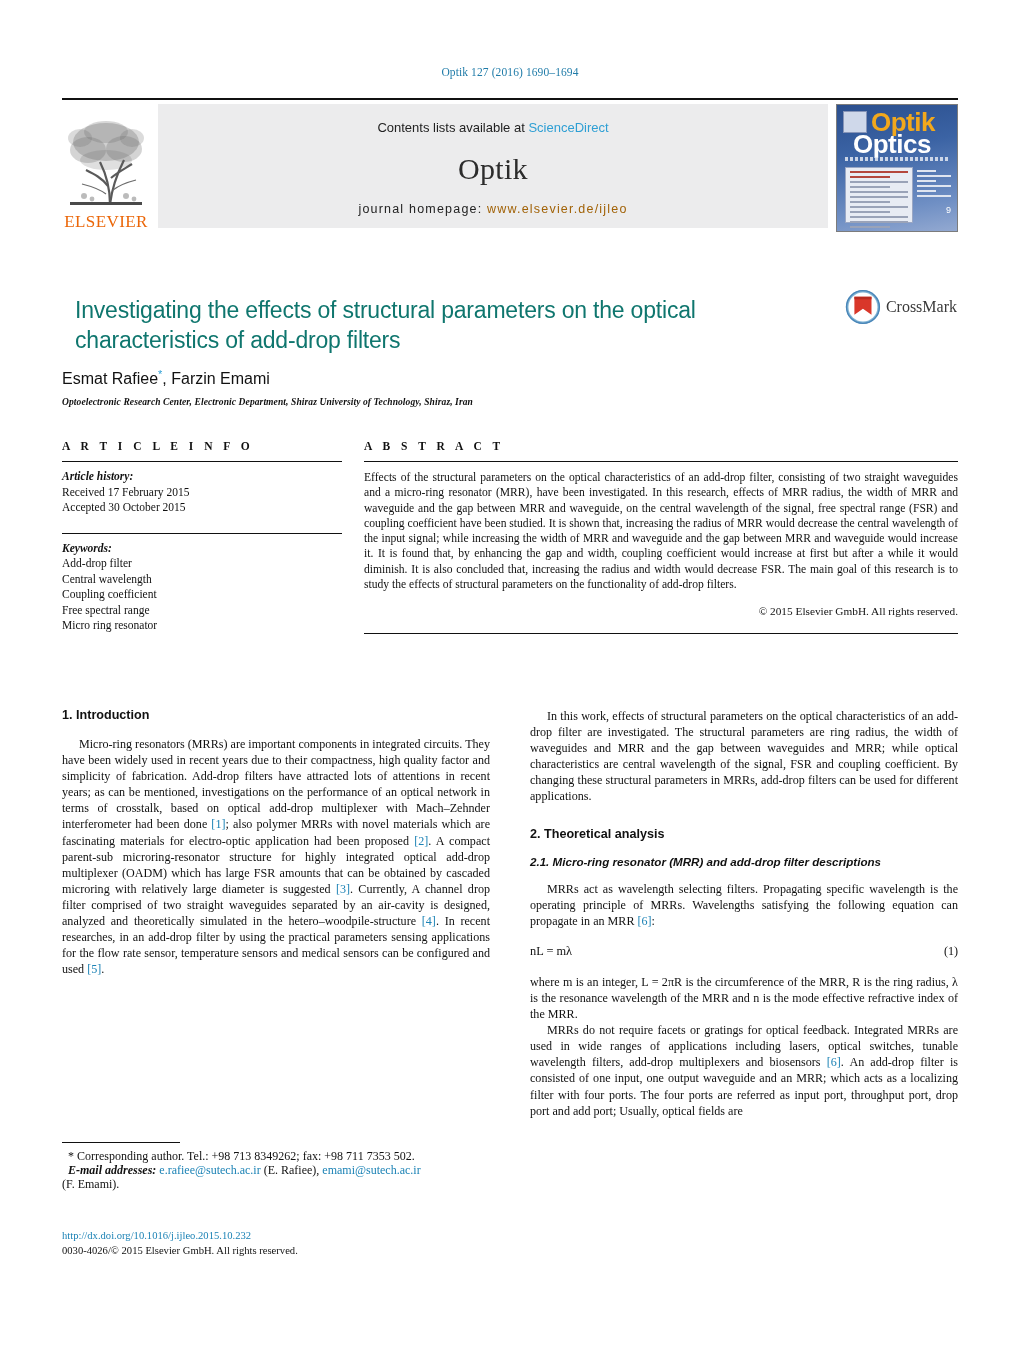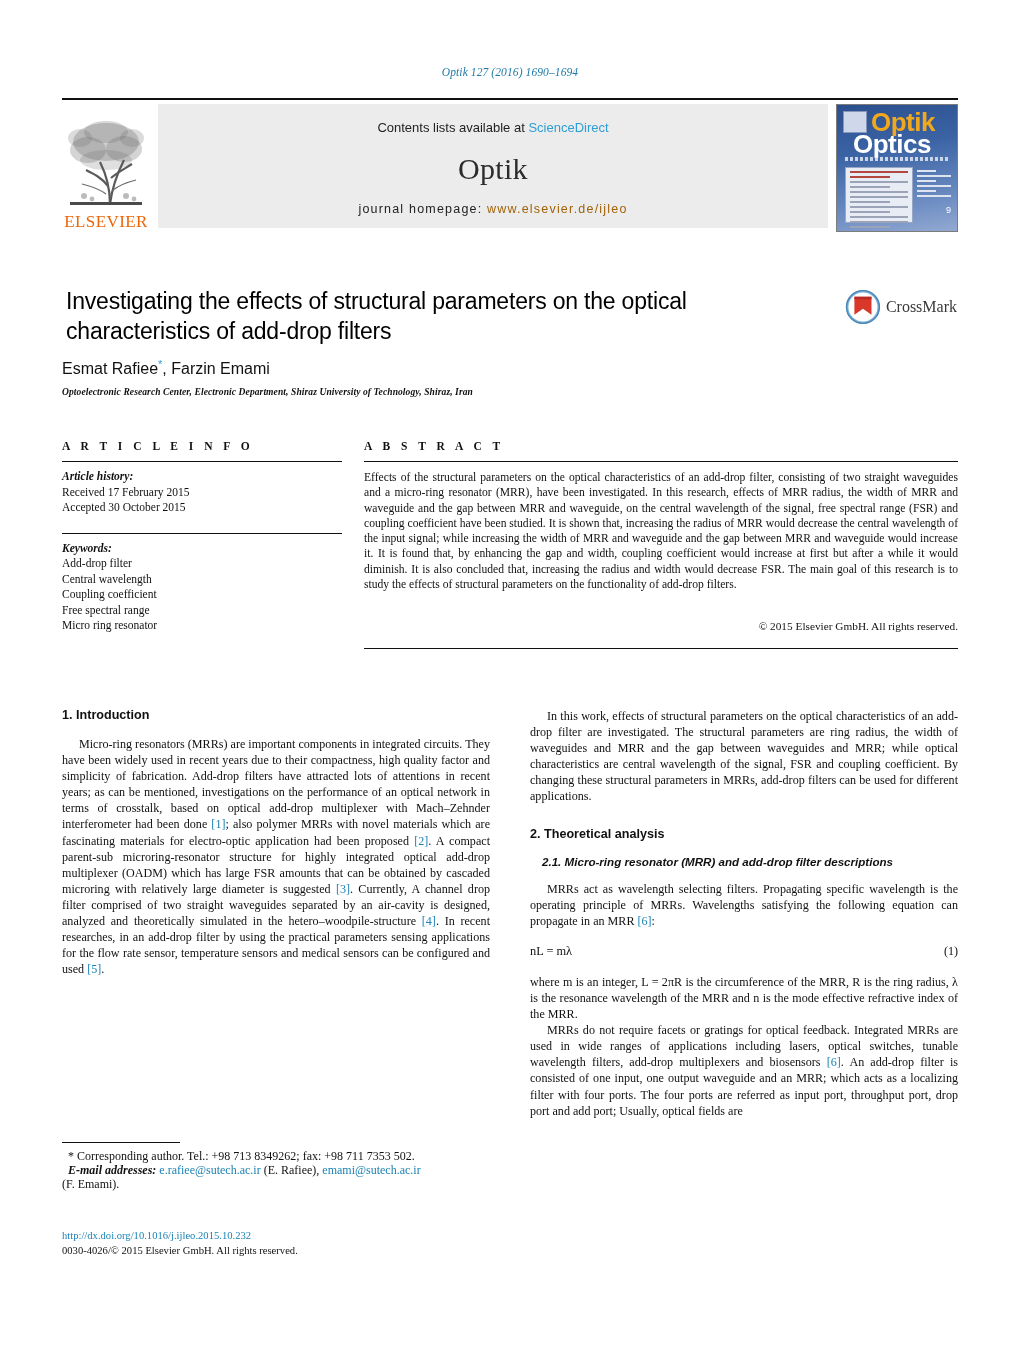--- a/index.html
+++ b/index.html
@@ -27,21 +27,20 @@
   .running-head {
     position: absolute;
     top: 66px;
     left: 0;
     width: 1020px;
     text-align: center;
     font-size: 11.5px;
     color: #1f7ba8;
     letter-spacing: 0.1px;
     font-family: "Liberation Serif", serif;
-    font-style: italic;
   }
 
   
   .masthead {
     position: absolute;
     left: 62px;
     top: 98px;
     width: 896px;
     border-top: 2px solid #111;
   }
@@ -161,22 +160,22 @@
     position: absolute;
     left: 62px;
     top: 282px;
     width: 760px;
   }
   .paper-title {
     font-family: "Liberation Sans", sans-serif;
     font-size: 23px;
     line-height: 30px;
     font-weight: normal;
-    color: #000000;
-    margin: 4px;
+    color: #0f766e;
+    margin: 13px;
     letter-spacing: -0.2px;
   }
   .authors {
     margin-top: 12px;
     font-family: "Liberation Sans", sans-serif;
     font-size: 16px;
     color: #111;
   }
   .authors sup { color: #2e9fd4; font-size: 11px; }
   .affiliation {
@@ -242,21 +241,21 @@
     font-size: 11.6px;
     line-height: 15.3px;
     text-align: justify;
     color: #111;
     padding-top: 8px;
   }
   .copyright {
     text-align: right;
     font-family: "Liberation Serif", serif;
     font-size: 11.3px;
-    margin-top: 28px;
+    margin-top: 13px;
     color: #111;
   }
   .abs-bottom-rule {
     border-top: 1.4px solid #111;
     margin-top: 16px;
   }
 
   
   .body-cols {
     position: absolute;
@@ -274,21 +273,21 @@
     color: #111;
     margin: 0 0 14px 0;
   }
   .h2.spaced { margin-top: 22px; }
   .h3 {
     font-family: "Liberation Sans", sans-serif;
     font-weight: bold;
     font-style: italic;
     font-size: 11.6px;
     color: #111;
-    margin: 0 0 13px 12px;
+    margin: 0 0 13px 0;
   }
   .p {
     font-family: "Liberation Serif", serif;
     font-size: 12.1px;
     line-height: 16.1px;
     text-align: justify;
     color: #111;
     margin: 0;
     text-indent: 17px;
   }

